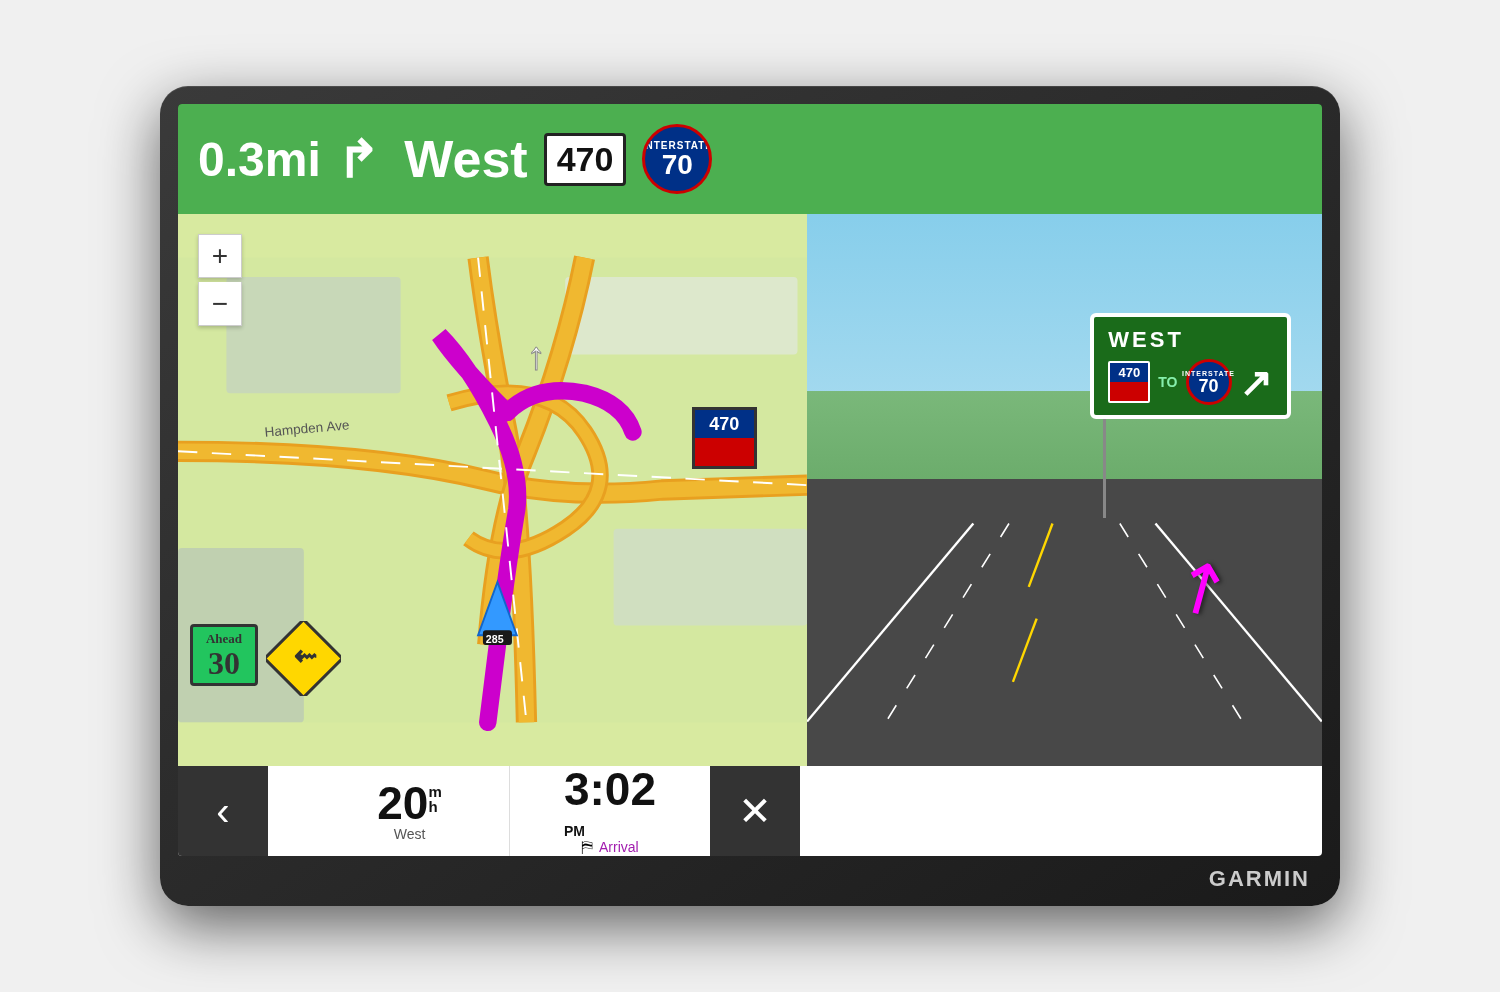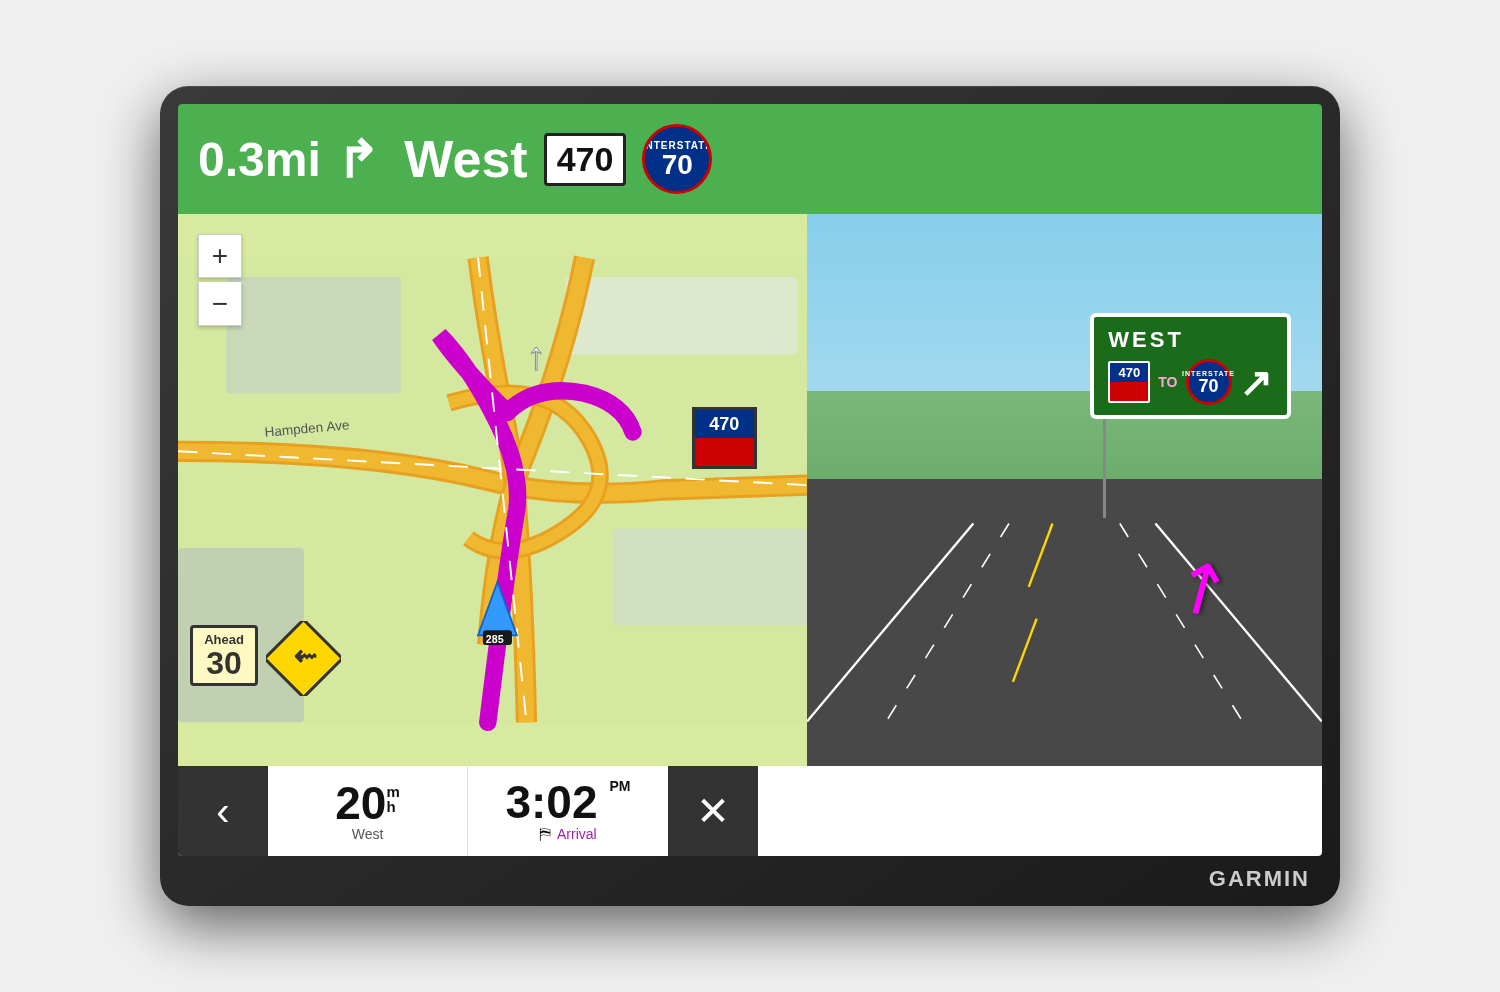--- a/index.html
+++ b/index.html
@@ -168,26 +168,27 @@
       cursor: pointer;
       color: #333;
       box-shadow: 0 2px 4px rgba(0,0,0,0.2);
     }
 
     
     .speed-ahead-sign {
       position: absolute;
       bottom: 80px;
       left: 12px;
-      background: #fef9c3;
+      background: #22c55e;
       border: 3px solid #333;
       border-radius: 4px;
       padding: 4px 8px;
       text-align: center;
       min-width: 68px;
+      font-family: Liberation Serif, serif;
     }
 
     .speed-ahead-label {
       font-size: 13px;
       font-weight: bold;
       color: #333;
     }
 
     .speed-ahead-number {
       font-size: 32px;
@@ -234,21 +235,21 @@
       margin-bottom: 6px;
     }
 
     .highway-sign-row {
       display: flex;
       align-items: center;
       gap: 8px;
     }
 
     .sign-to {
-      color: #f9a8d4;
+      color: #86efac;
       font-size: 14px;
       font-weight: bold;
     }
 
     .sign-interstate-circle {
       width: 46px;
       height: 46px;
       background: #003087;
       border: 3px solid #cc0000;
       border-radius: 50%;
@@ -327,20 +328,21 @@
     .bottom-speed {
       flex: 1;
       height: 90px;
       background: white;
       display: flex;
       flex-direction: column;
       align-items: center;
       justify-content: center;
       border-right: 1px solid #ddd;
       max-width: 200px;
+      margin-left: 42px;
     }
 
     .speed-value {
       font-size: 46px;
       font-weight: bold;
       color: #111;
       line-height: 1;
     }
 
     .speed-label {
@@ -376,20 +378,21 @@
       flex-direction: column;
       align-items: center;
       justify-content: center;
       max-width: 200px;
     }
 
     .arrival-time-row {
       display: flex;
       align-items: flex-start;
       gap: 12px;
+      flex-direction: column;
     }
 
     .arrival-time {
       font-size: 46px;
       font-weight: bold;
       color: #111;
       line-height: 1;
     }
 
     .arrival-flag-row {

